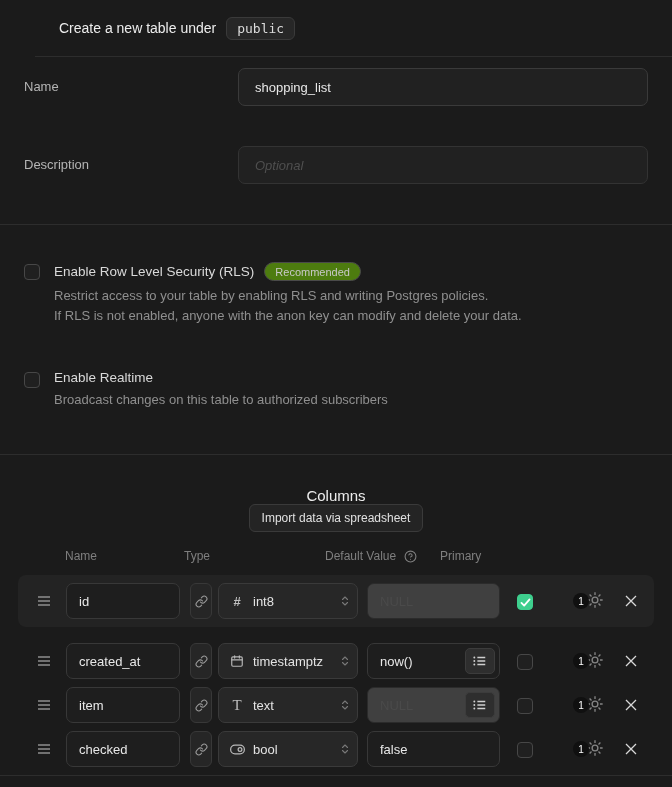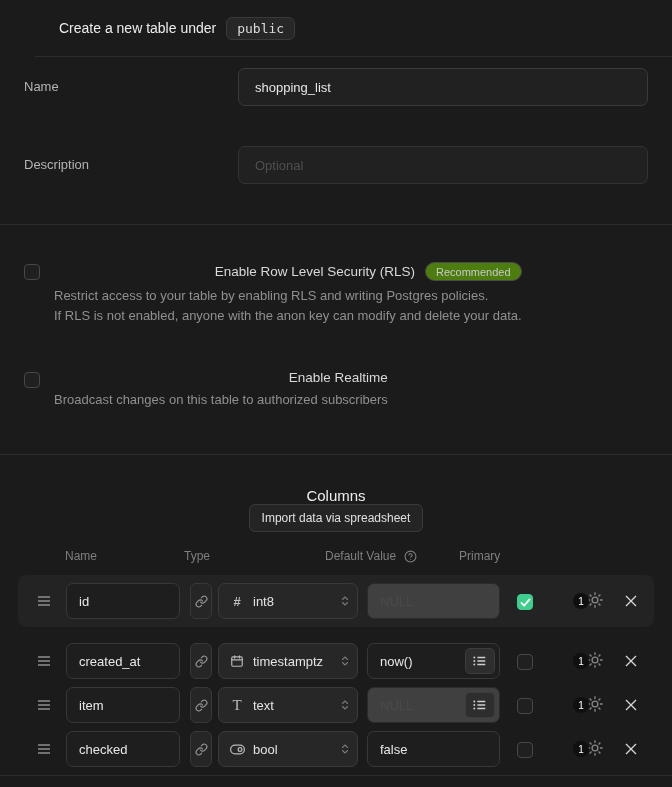--- a/index.html
+++ b/index.html
@@ -15,42 +15,42 @@
   
   .hdr{height:57px; flex:0 0 57px; display:flex; align-items:center; padding:0 24px; border-bottom:1px solid var(--border);margin-left:35px;}
   .hdr-title{font-size:14px; color:#ededed;}
   .schema-badge{margin-left:10px; font-family:"DejaVu Sans Mono","Liberation Mono",monospace; font-size:13px; color:#dcdcdc; background:#272727; border:1px solid #3a3a3a; border-radius:6px; padding:3px 10px;}
 
   
   .sec-form{flex:0 0 156px; padding:11px 24px 0; border-bottom:1px solid var(--border);}
   .frow{display:flex; align-items:flex-start; margin-bottom:40px;}
   .frow label{width:214px; padding-top:11px; color:#b4b4b4; font-size:13px;}
   .tinput{flex:1; height:38px; background:#212121; border:1px solid var(--input-border); border-radius:7px; color:var(--text); font-size:13px; padding:0 16px; outline:none; font-family:inherit;}
-  .tinput.desc{border-color:#333;}
+  .tinput.desc{border-color:#333;font-style:italic;}
   .tinput::placeholder{color:#4f4f4f;}
 
   
   .sec-toggles{flex:0 0 212px; padding:37px 24px 0; border-bottom:1px solid var(--border);}
   .toggle-block{display:flex; margin-bottom:44px;}
   .cbx{width:16px; height:16px; flex:0 0 16px; border:1px solid #474747; border-radius:4px; background:#202020; margin-top:2px; cursor:pointer;}
   .cbx.checked{background:var(--accent-green); border-color:var(--accent-green); display:flex; align-items:center; justify-content:center;}
   .toggle-body{margin-left:14px;}
-  .toggle-title-line{display:flex; align-items:center;justify-content:flex-end;}
+  .toggle-title-line{display:flex; align-items:center;}
   .toggle-title{color:#d9d9d9; font-size:13.5px;}
   .pill{margin-left:10px; font-size:11px; color:#c9c9c9; border:1px solid #4a4a4a; border-radius:999px; padding:2.5px 10px; background:#4d7c0f;}
   .toggle-desc{color:var(--muted); font-size:13px; line-height:20px; margin-top:5px;}
 
   
   .sec-cols{flex:1 1 auto; padding:32px 24px 0;}
   .cols-head{display:flex; align-items:center; justify-content:space-between;flex-direction:column;}
   .cols-title{font-size:15px; color:#ededed; font-weight:500;}
   .import-btn{background:#242424; border:1px solid #3a3a3a; border-radius:6px; color:#e0e0e0; font-size:12px; padding:6px 12px; cursor:pointer; font-family:inherit;}
   .grid-headers{position:relative; height:16px; margin-top:17px; font-size:12px; color:#7f7f7f;}
   .gh{position:absolute; top:0;}
-  .gh-name{left:41px;} .gh-type{left:160px;} .gh-default{left:301px; display:flex; align-items:center;} .gh-primary{left:435px;}
+  .gh-name{left:41px;} .gh-type{left:160px;} .gh-default{left:301px; display:flex; align-items:center;} .gh-primary{left:416px;}
   .help-ic{margin-left:8px; display:inline-flex;}
 
   .rows{margin-top:10px;}
   .row-card{background:var(--card); border-radius:8px; padding:8px 6px; margin:0 -6px 16px;}
   .col-row{display:flex; align-items:center; height:36px; margin-bottom:8px;}
   .row-card .col-row{margin-bottom:0;}
   .handle{width:14px; margin:0 15px 0 13px; display:flex; cursor:grab;}
   .name-in{width:114px; height:36px; background:var(--input-bg); border:1px solid #383838; border-radius:7px; color:var(--text); font-size:13px; padding:0 12px; outline:none; font-family:inherit;}
   .fk{width:22px; height:36px; margin:0 6px 0 10px; background:var(--btn-bg); border:1px solid #383838; border-radius:6px; display:flex; align-items:center; justify-content:center; cursor:pointer;}
   .sel{width:140px; height:36px; background:#272727; border:1px solid #3a3a3a; border-radius:7px; display:flex; align-items:center; padding:0 6px 0 10px; cursor:pointer; overflow:hidden;}

